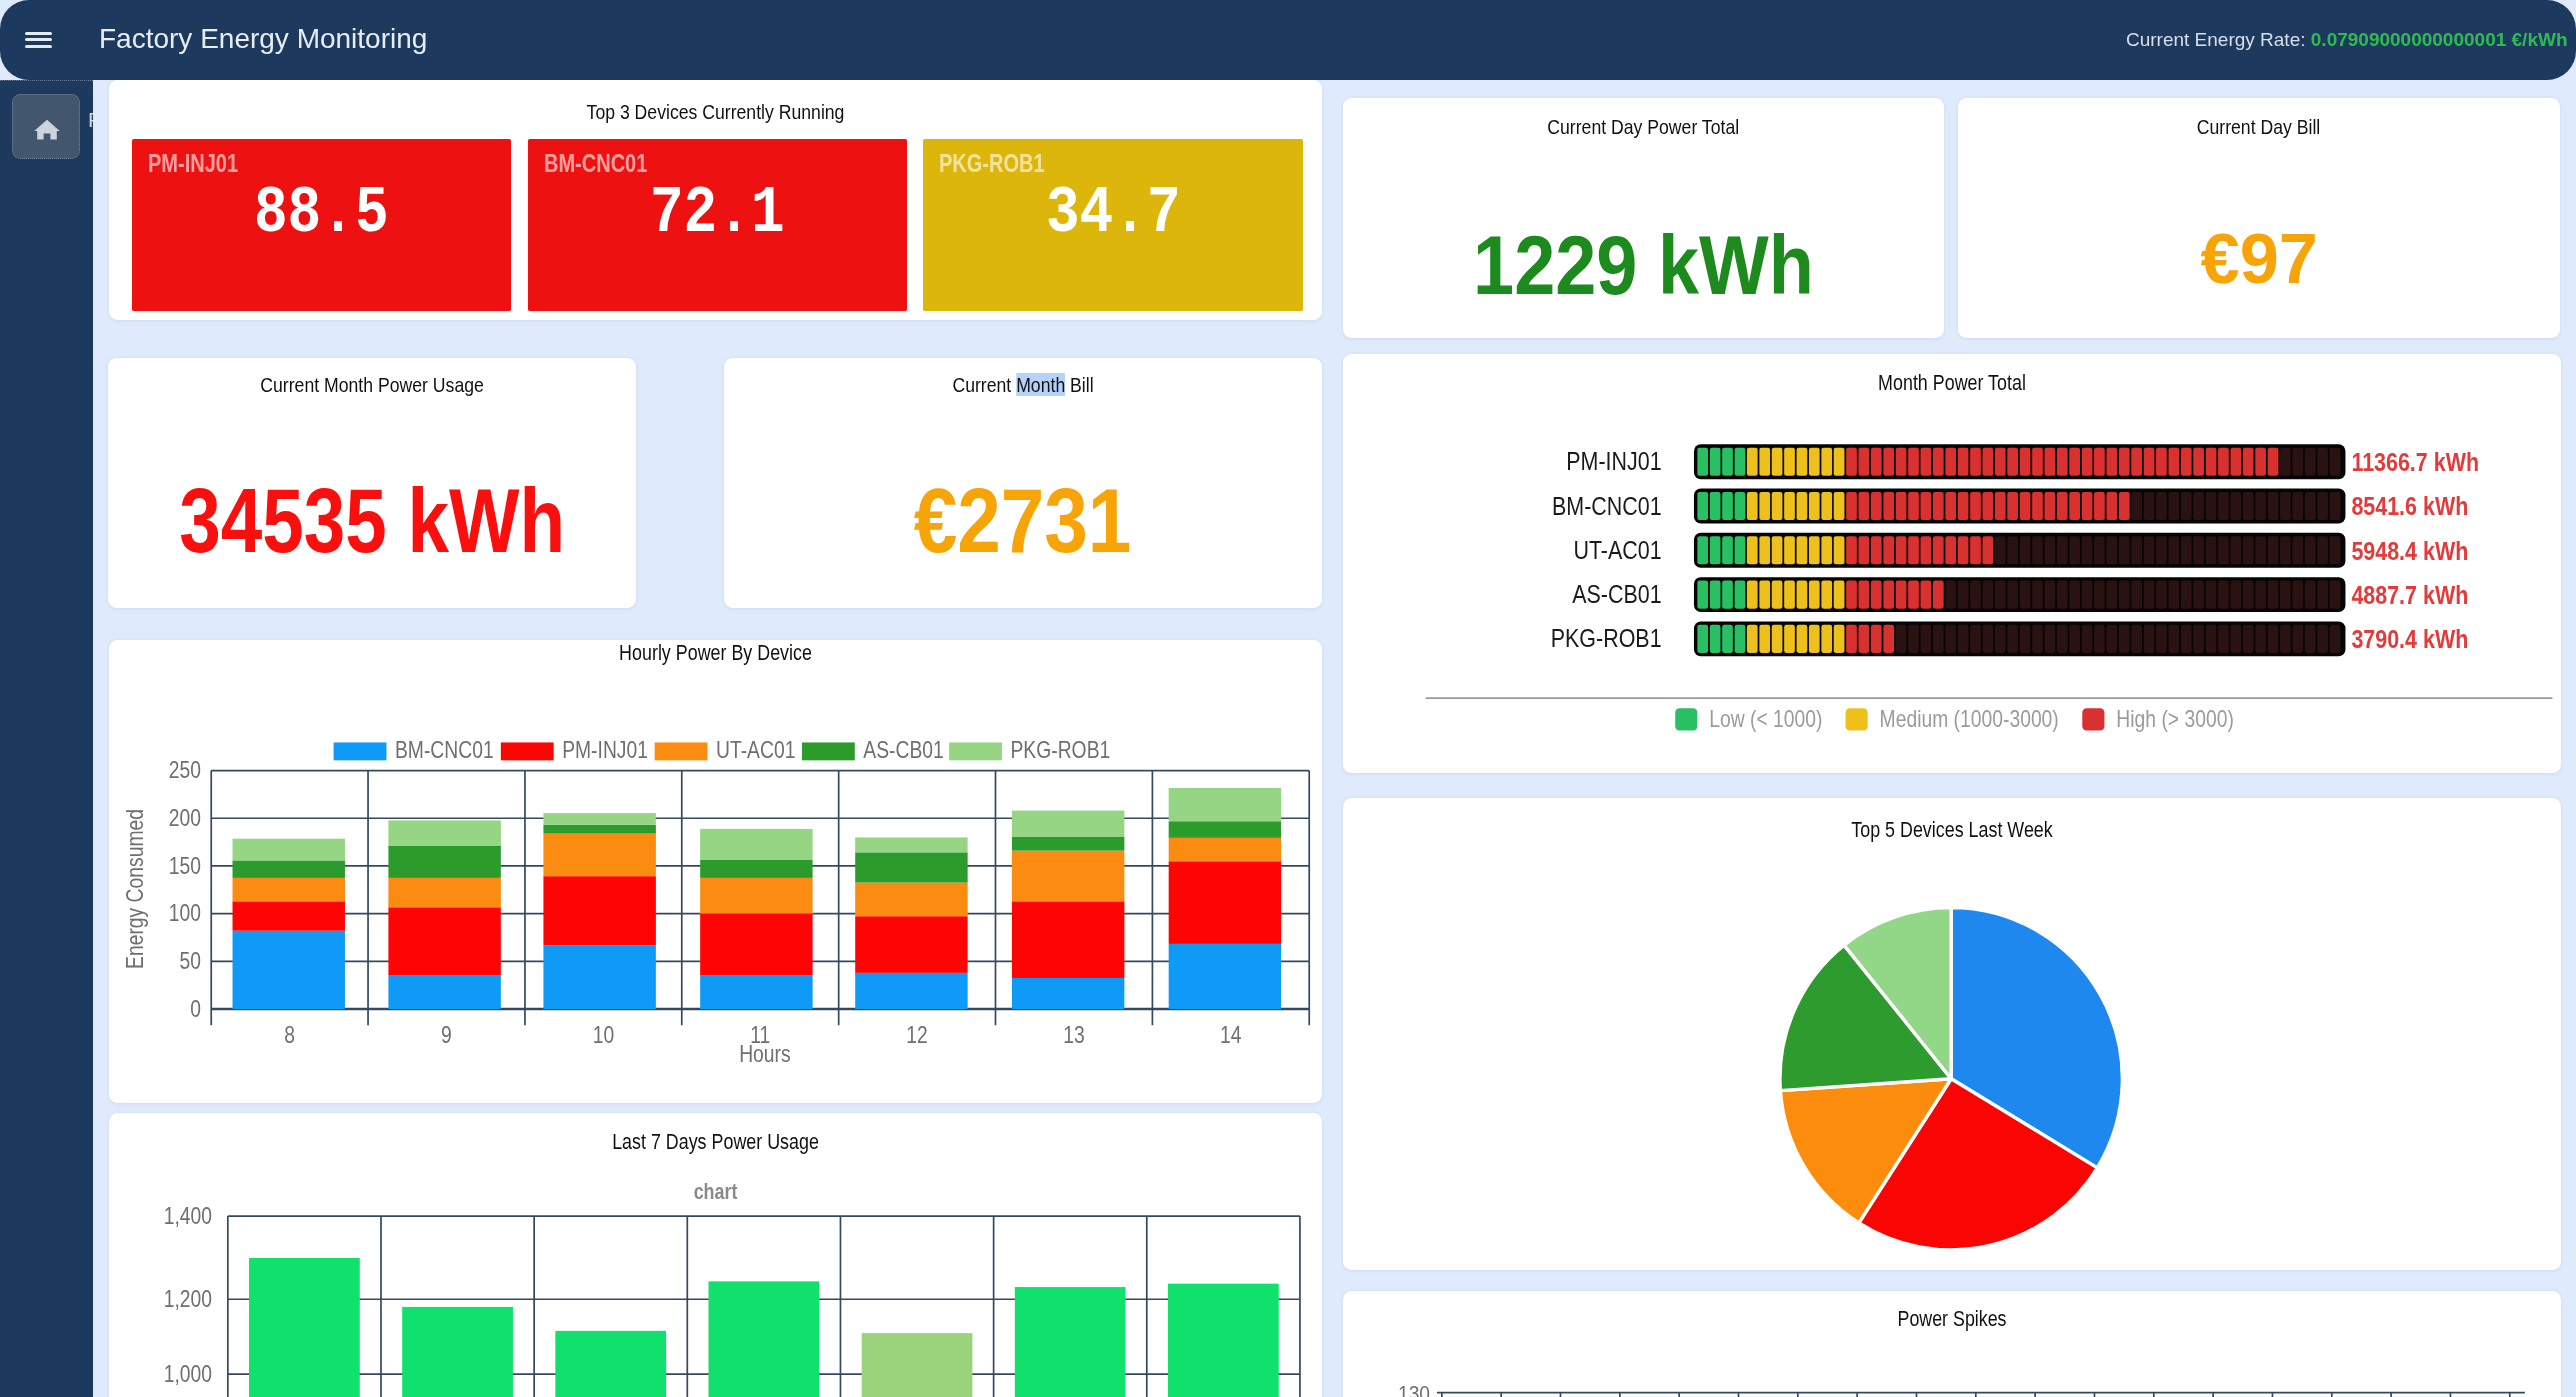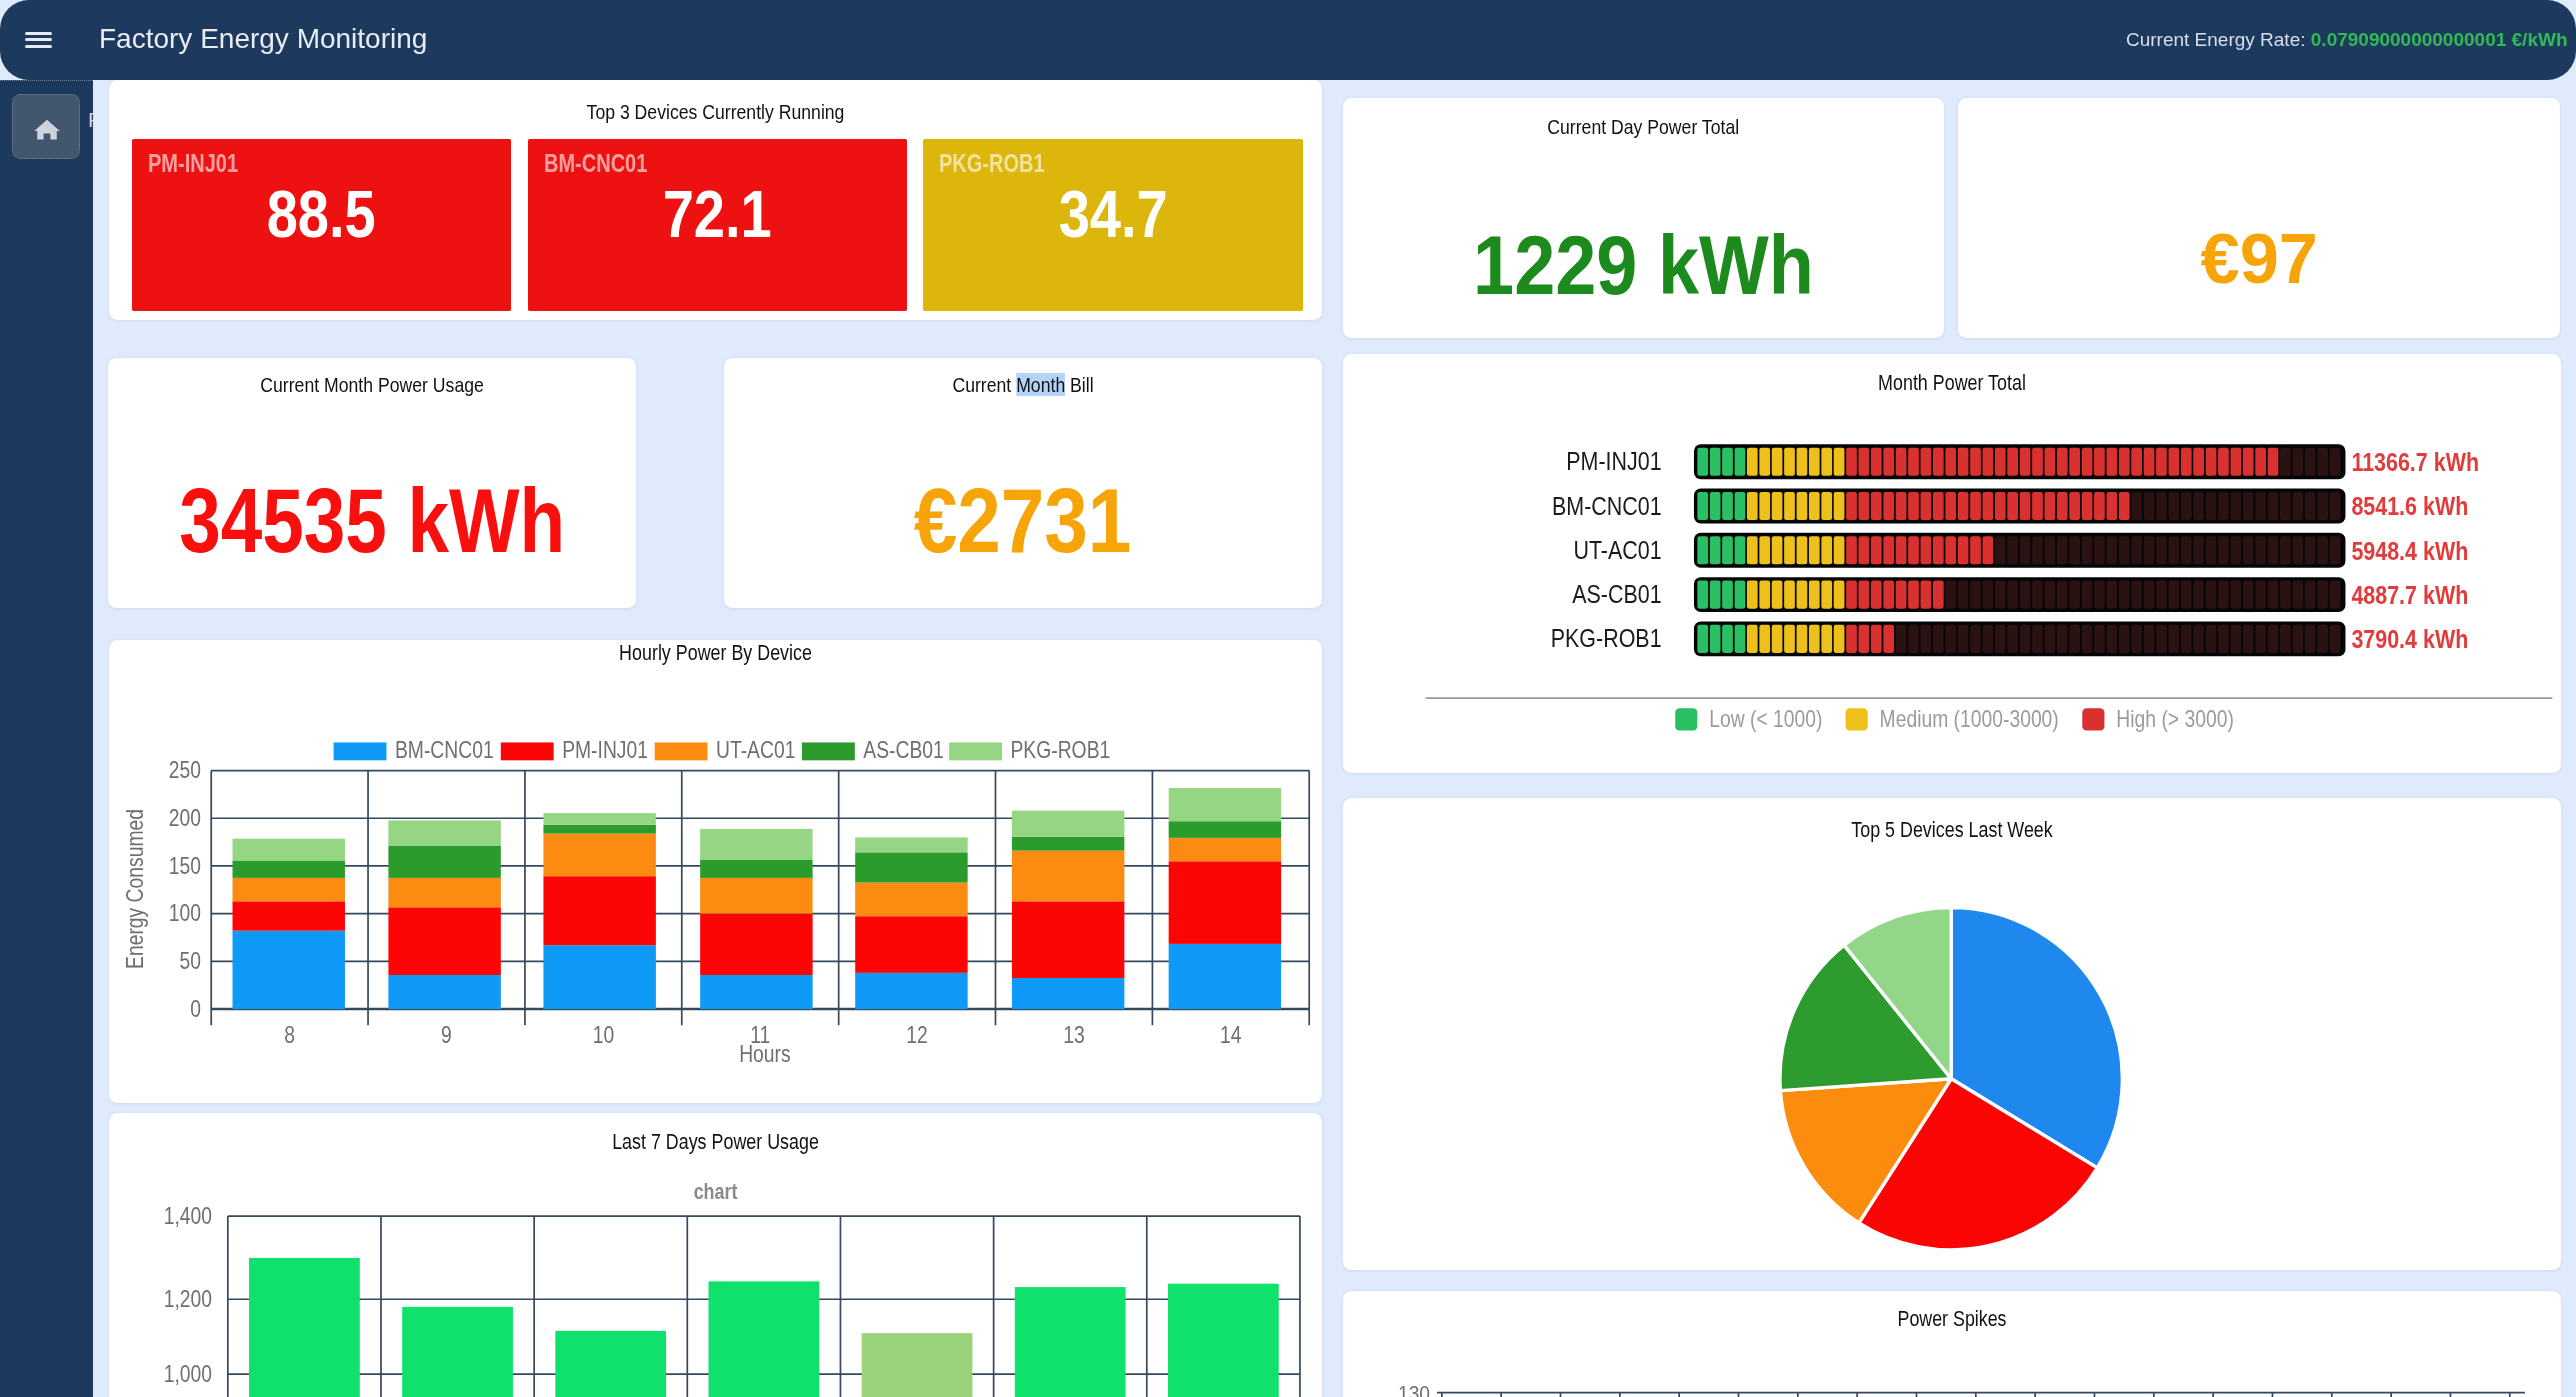--- a/index.html
+++ b/index.html
@@ -13,21 +13,21 @@
 .card { position:absolute; background:#ffffff; border-radius:8.5px; box-shadow:0 0.9px 3.4px rgba(60,80,120,0.10); }
 .ctitle { position:absolute; width:100%; text-align:center; font-size:21px; color:#111; }
 .ctitle span { display:inline-block; transform:scaleX(0.84); }
 .bigval { position:absolute; width:100%; text-align:center; font-weight:bold; }
 .bigval span { display:inline-block; transform:scaleX(0.85); }
 .tile { position:absolute; top:59px; height:172px; border-radius:1.7px; }
 .tile .tlabel { position:absolute; left:16px; top:10.2px; font-size:25px; font-weight:bold; color:rgba(255,255,255,0.60); }
 .tile .tlabel span, .tile .tval span { display:inline-block; transform:scaleX(0.85); }
 .tile .tlabel span { transform:scaleX(0.8); }
 .tile .tlabel span { transform-origin:left center; }
-.tile .tval { position:absolute; width:100%; top:37px; text-align:center; font-size:66px; font-weight:bold; color:#ffffff; }
+.tile .tval { position:absolute; width:100%; top:37px; text-align:center; font-size:66px; font-weight:bold; color:#ffffff;font-family:Liberation Mono, monospace; }
 .hl { background:#b5d3fa; }
 svg { position:absolute; left:0; top:0; }
 svg text { font-family:"Liberation Sans",sans-serif; }
 </style></head>
 <body>
 <div class="nav">
   <div class="burger">
       <span style="top:31.5px"></span>
       <span style="top:38px"></span>
       <span style="top:45px"></span>
@@ -58,20 +58,21 @@
       <div class="tlabel"><span>PKG-ROB1</span></div>
       <div class="tval"><span>34.7</span></div>
     </div>
 </div>
 
 <div class="card" style="left:1343px;top:98px;width:601px;height:240px;">
   <div class="ctitle" style="top:17px"><span>Current Day Power Total</span></div>
   <div class="bigval" style="top:120px;font-size:83px;color:#1d8a1d;"><span style="transform:scaleX(0.89)">1229 kWh</span></div>
 </div>
 <div class="card" style="left:1958px;top:98px;width:602px;height:240px;">
+  <div class="ctitle" style="top:17px"><span>Current Day Bill</span></div>
   <div class="bigval" style="top:120px;font-size:71px;color:#f7a408;"><span style="transform:scaleX(0.99)">€97</span></div>
 </div>
 
 <div class="card" style="left:108px;top:358px;width:528px;height:250px;">
   <div class="ctitle" style="top:15.3px"><span>Current Month Power Usage</span></div>
   <div class="bigval" style="top:111px;font-size:91px;color:#fa0f0f;"><span style="transform:scaleX(0.82)">34535 kWh</span></div>
 </div>
 <div class="card" style="left:724px;top:358px;width:598px;height:250px;">
   <div class="ctitle" style="top:15.3px"><span>Current <i class="hl" style="font-style:normal">Month</i> Bill</span></div>
   <div class="bigval" style="top:111px;font-size:91px;color:#f7a408;"><span style="transform:scaleX(0.86)">€2731</span></div>

